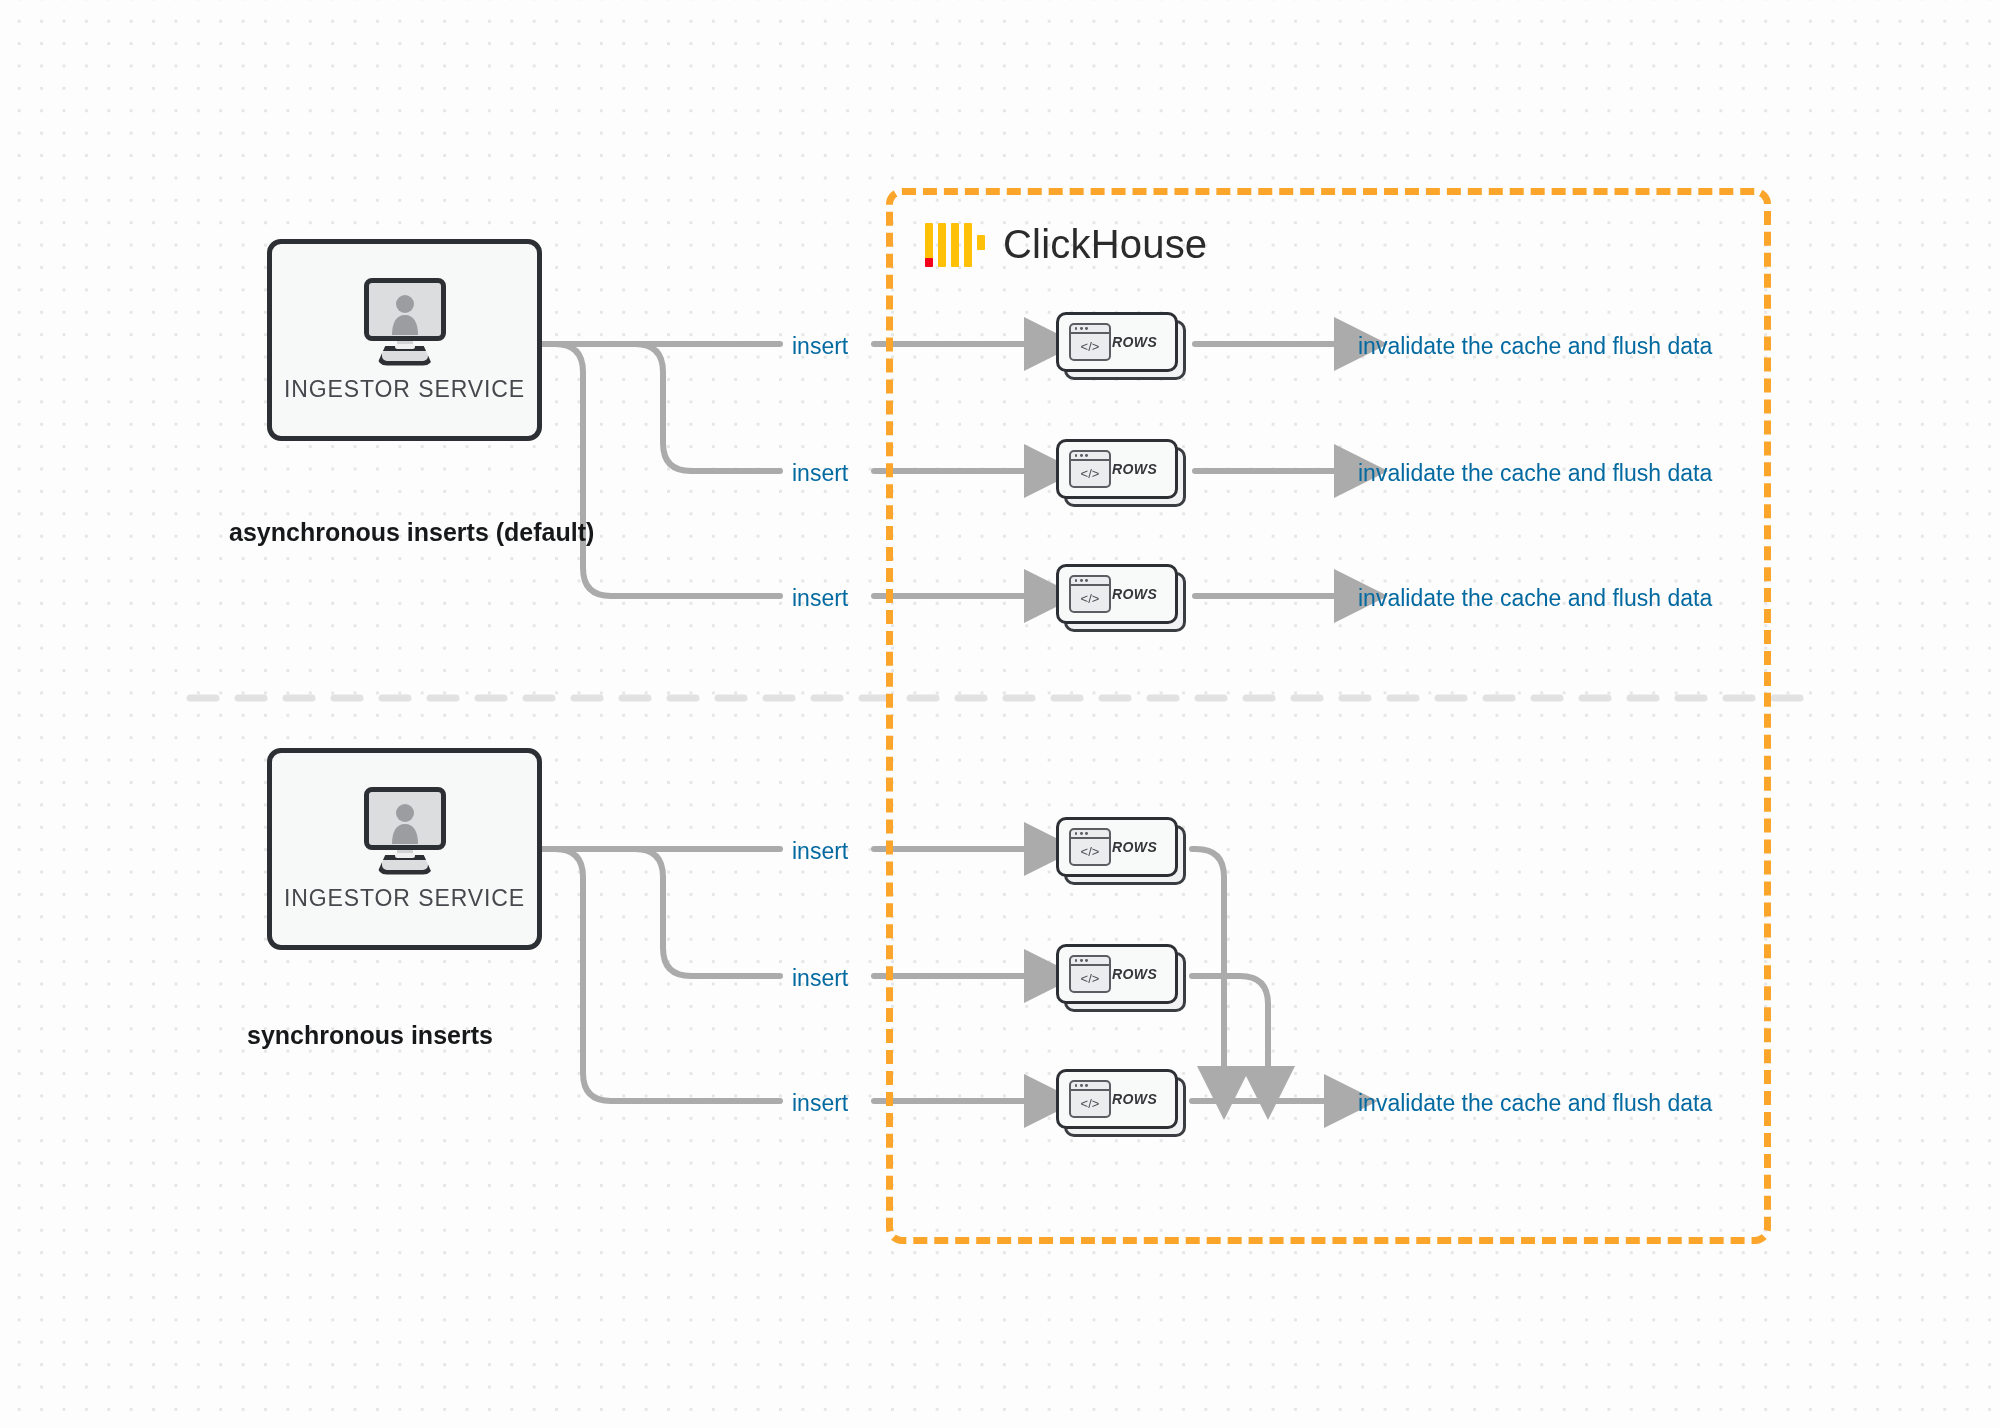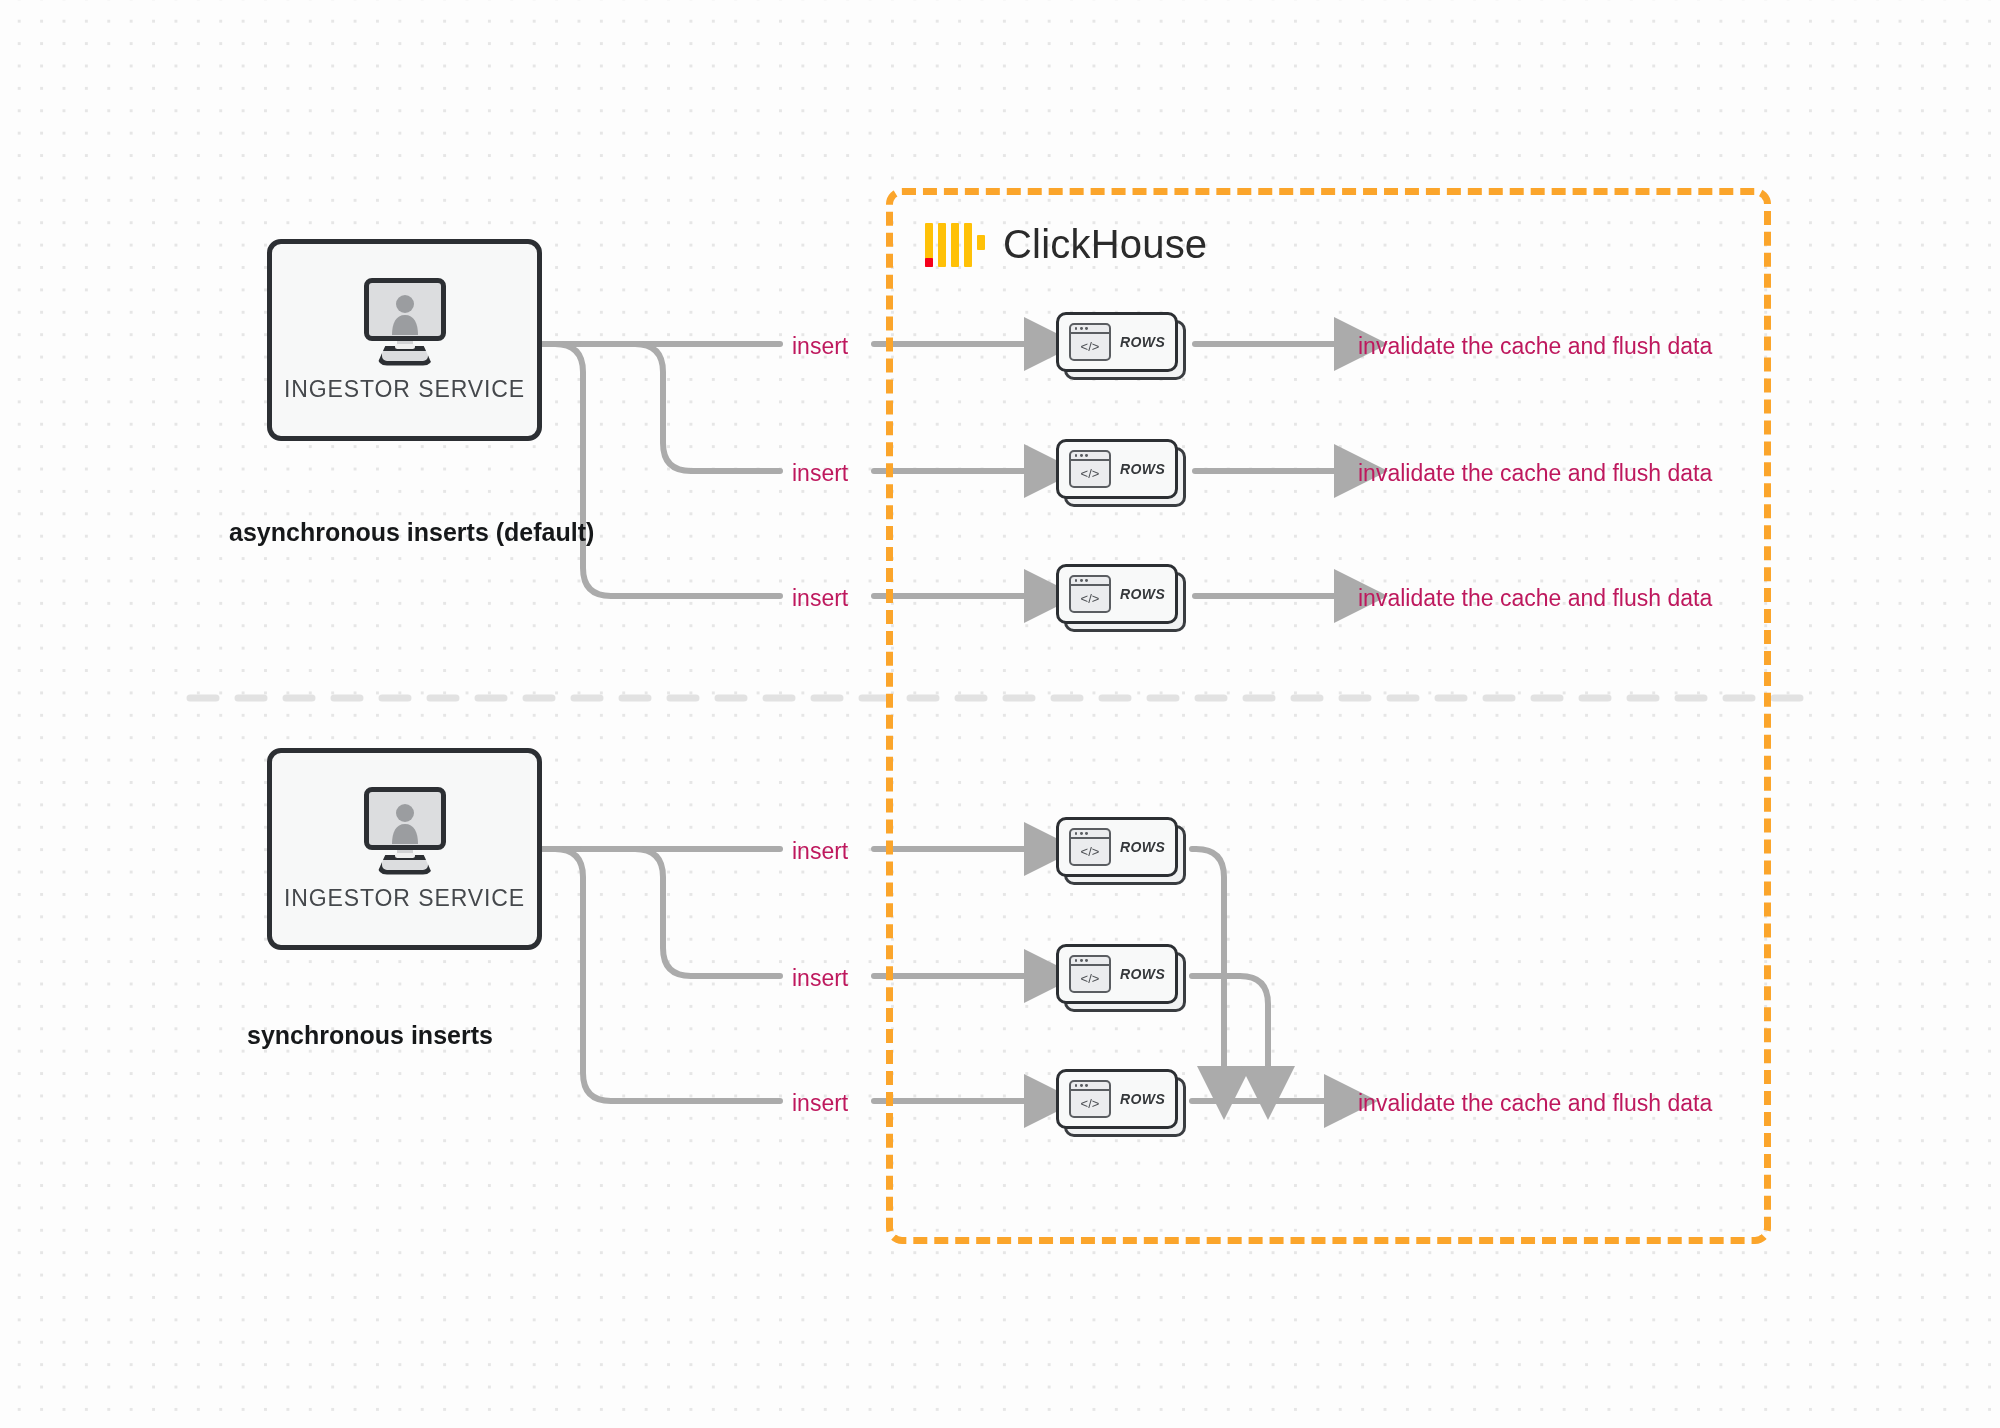--- a/index.html
+++ b/index.html
@@ -110,24 +110,24 @@
     border-radius: 5px;
     display: flex; flex-direction: column;
   }
   .code-win-bar {
     height: 9px;
     border-bottom: 2.5px solid #5a5d61;
     display: flex; align-items: center; gap: 2.5px; padding-left: 3.5px;
   }
   .code-dot { width: 2.8px; height: 2.8px; border-radius: 50%; background: #5a5d61; }
   .code-win-body { flex: 1; display: flex; align-items: center; justify-content: center; font-size: 13px; color: #4a4d51; font-family: "Liberation Sans", sans-serif; }
-  .rows-text { margin-left: 9px; font-size: 14px; font-style: italic; font-weight: bold; color: #34373a; letter-spacing: 0.4px; }
-
-  
-  .edge-label { position: absolute; font-size: 23px; color: #be185d; white-space: nowrap; }
+  .rows-text { margin-left: 1px; font-size: 14px; font-style: italic; font-weight: bold; color: #34373a; letter-spacing: 0.4px; }
+
+  
+  .edge-label { position: absolute; font-size: 23px; color: #0369a1; white-space: nowrap; }
   .insert-label { font-size: 23px; }
 </style>
 </head>
 <body>
 
 <div id="canvas">
 
   <svg id="wires" viewBox="0 0 2000 1428">
     <defs>
       <marker id="arrowR" markerWidth="9" markerHeight="9" refX="1" refY="4.5" orient="auto" markerUnits="strokeWidth">

